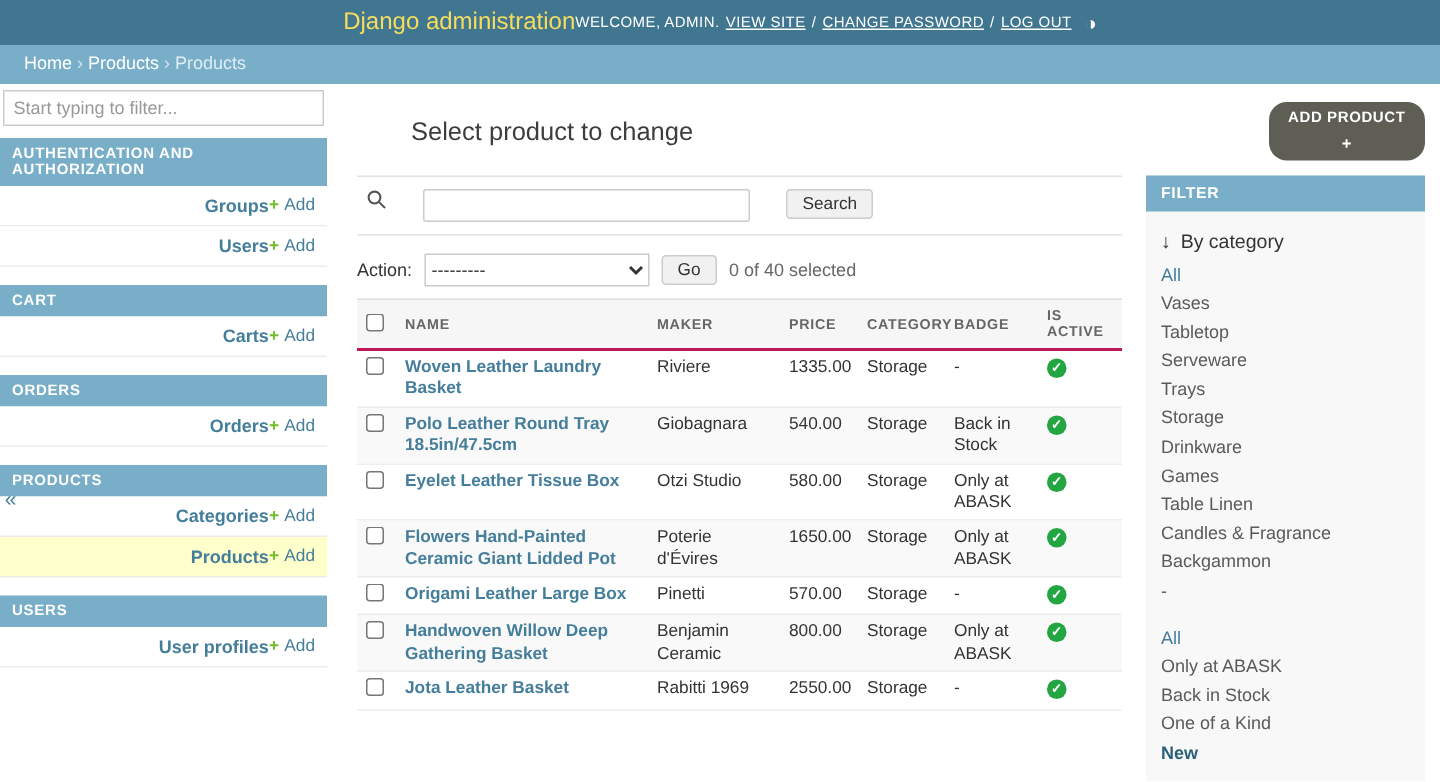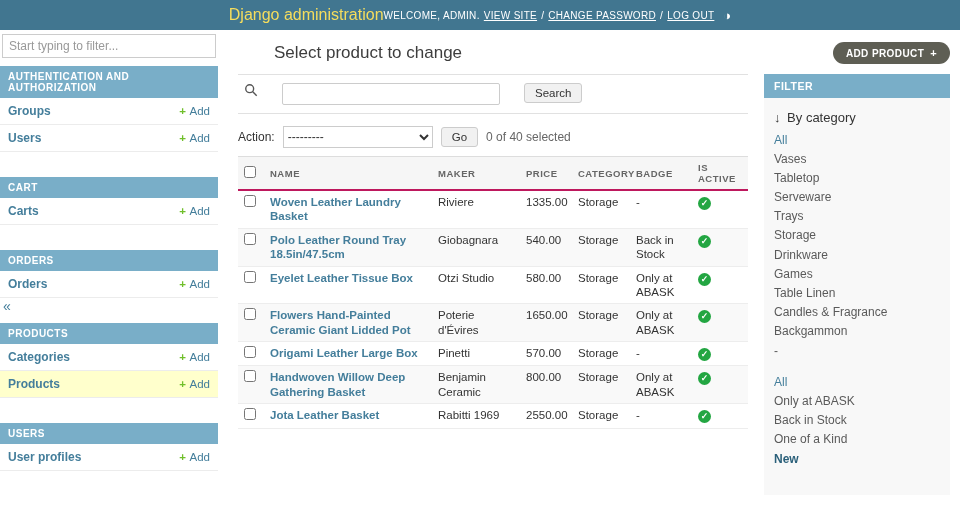--- a/index.html
+++ b/index.html
@@ -22,39 +22,39 @@
   .breadcrumbs .sep { color: #d4e5ee; }
 
   
   .content { display: flex; position: relative; height: 465px; }
 
   
   .nav-sidebar { flex: 0 0 218px; width: 218px; background: #fff; padding-top: 2px; }
   .nav-filter { width: calc(100% - 4px); margin: 2px 2px 8px; padding: 4px 6px; border: 1px solid #ccc;
                 font-size: 12px; font-family: inherit; color: #333; }
   .nav-filter::placeholder { color: #999; }
-  .module { margin-bottom: 25px; }
+  .module { margin-bottom: 12px; }
   .module-caption { background: #79aec8; color: #fff; font-size: 10px; font-weight: bold;
                     letter-spacing: .5px; padding: 5px 8px; }
-  .nav-row { display: flex; justify-content: space-between; align-items: center;
+  .nav-row { display: flex; justify-content: flex-end; align-items: center;
              padding: 6px 8px; border-bottom: 1px solid #ececec; background: #fff; }
   .nav-row.selected { background: #ffc; }
   .model-link { color: #447e9b; font-size: 12px; font-weight: bold; text-decoration: none; }
   .addlink { color: #447e9b; font-size: 11.5px; text-decoration: none; white-space: nowrap; }
   .addlink .plus { color: #70bf2b; font-weight: bold; margin-right: 1px; }
   .nav-toggle { position: absolute; left: 0; top: 266px; width: 14px; height: 20px; padding: 0;
                 background: transparent; border: none; color: #447e9b; font-size: 14px; cursor: pointer; }
 
   
   .main { flex: 1 1 auto; min-width: 0; padding: 12px 10px 0 20px; overflow: hidden; }
   .title-row { display: flex; justify-content: space-between; align-items: center; margin-bottom: 10px; }
   h1 { font-size: 17px; font-weight: 500; color: #3d3d3d; margin-left: 36px; }
   .object-tool { background: #5e5e54; color: #fff; font-size: 10px; font-weight: bold; letter-spacing: .4px;
                  padding: 5px 13px; border-radius: 12px; text-decoration: none;
-                 display: inline-flex; align-items: center; gap: 6px; }
+                 display: inline-flex; align-items: center; gap: 6px; flex-direction: column; }
   .object-tool .plus-circle { font-size: 11px; }
 
   .cl-row { display: flex; gap: 16px; }
   .changelist { flex: 1 1 auto; min-width: 0; }
 
   
   .search-bar { display: flex; align-items: flex-start; gap: 24px; padding: 8px 6px;
                 border-top: 1px solid #e1e1e1; border-bottom: 1px solid #e1e1e1; margin-bottom: 12px; }
   .search-icon { display: inline-flex; align-items: center; }
   .search-input { width: 218px; height: 22px; border: 1px solid #ccc; border-radius: 2px;
@@ -108,20 +108,21 @@
 
   <header class="hdr">
     <a href="#" class="branding">Django administration</a>
     <div class="user-tools">
       <span>WELCOME, ADMIN.</span>&nbsp;
       <span id="user-links"><a href="#">VIEW SITE</a> / <a href="#">CHANGE PASSWORD</a> / <a href="#">LOG OUT</a></span>
       <button class="theme-toggle">◑</button>
     </div>
   </header>
 
+  <div class="breadcrumbs" id="breadcrumbs"><a href="#">Home</a><span class="sep"> › </span><a href="#">Products</a><span class="sep"> › </span><span class="current">Products</span></div>
 
   <div class="content">
 
     <aside class="nav-sidebar">
       <input type="text" class="nav-filter" placeholder="Start typing to filter..." style="">
       <div id="nav-sections">
           <div class="module">
             <div class="module-caption">AUTHENTICATION AND AUTHORIZATION</div>
             <div class="nav-row">
               <a href="#" class="model-link">Groups</a>

